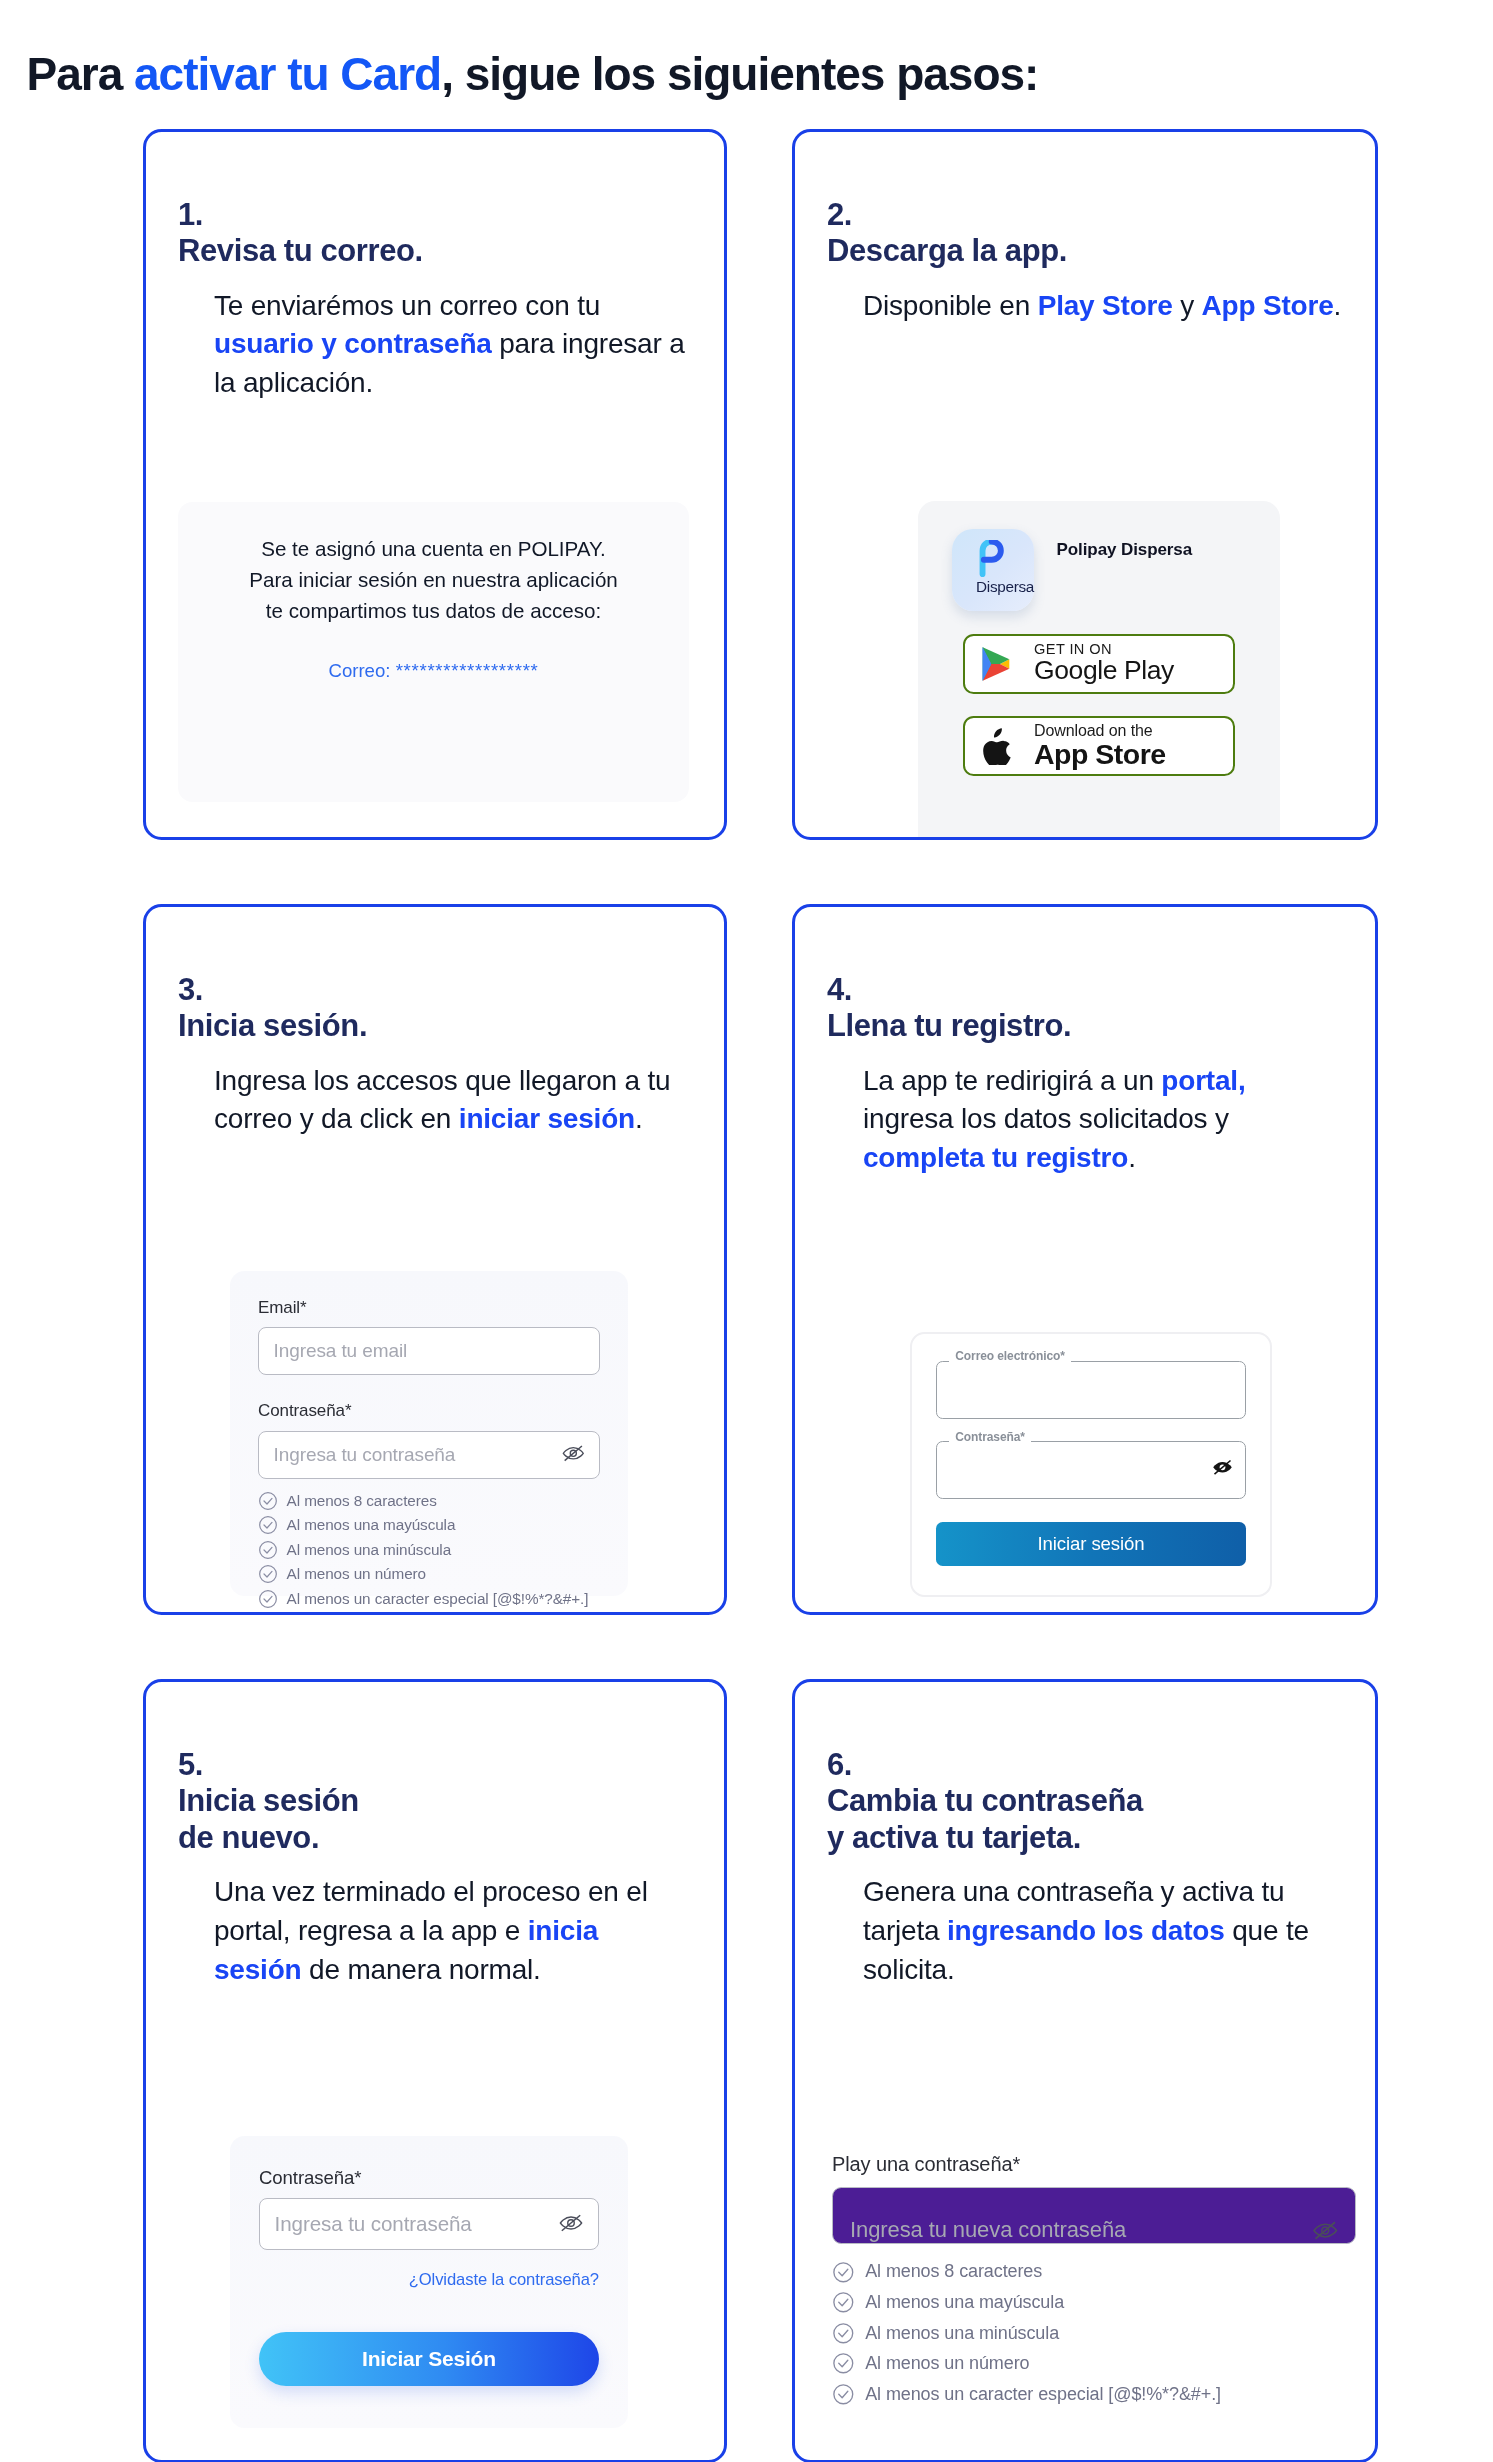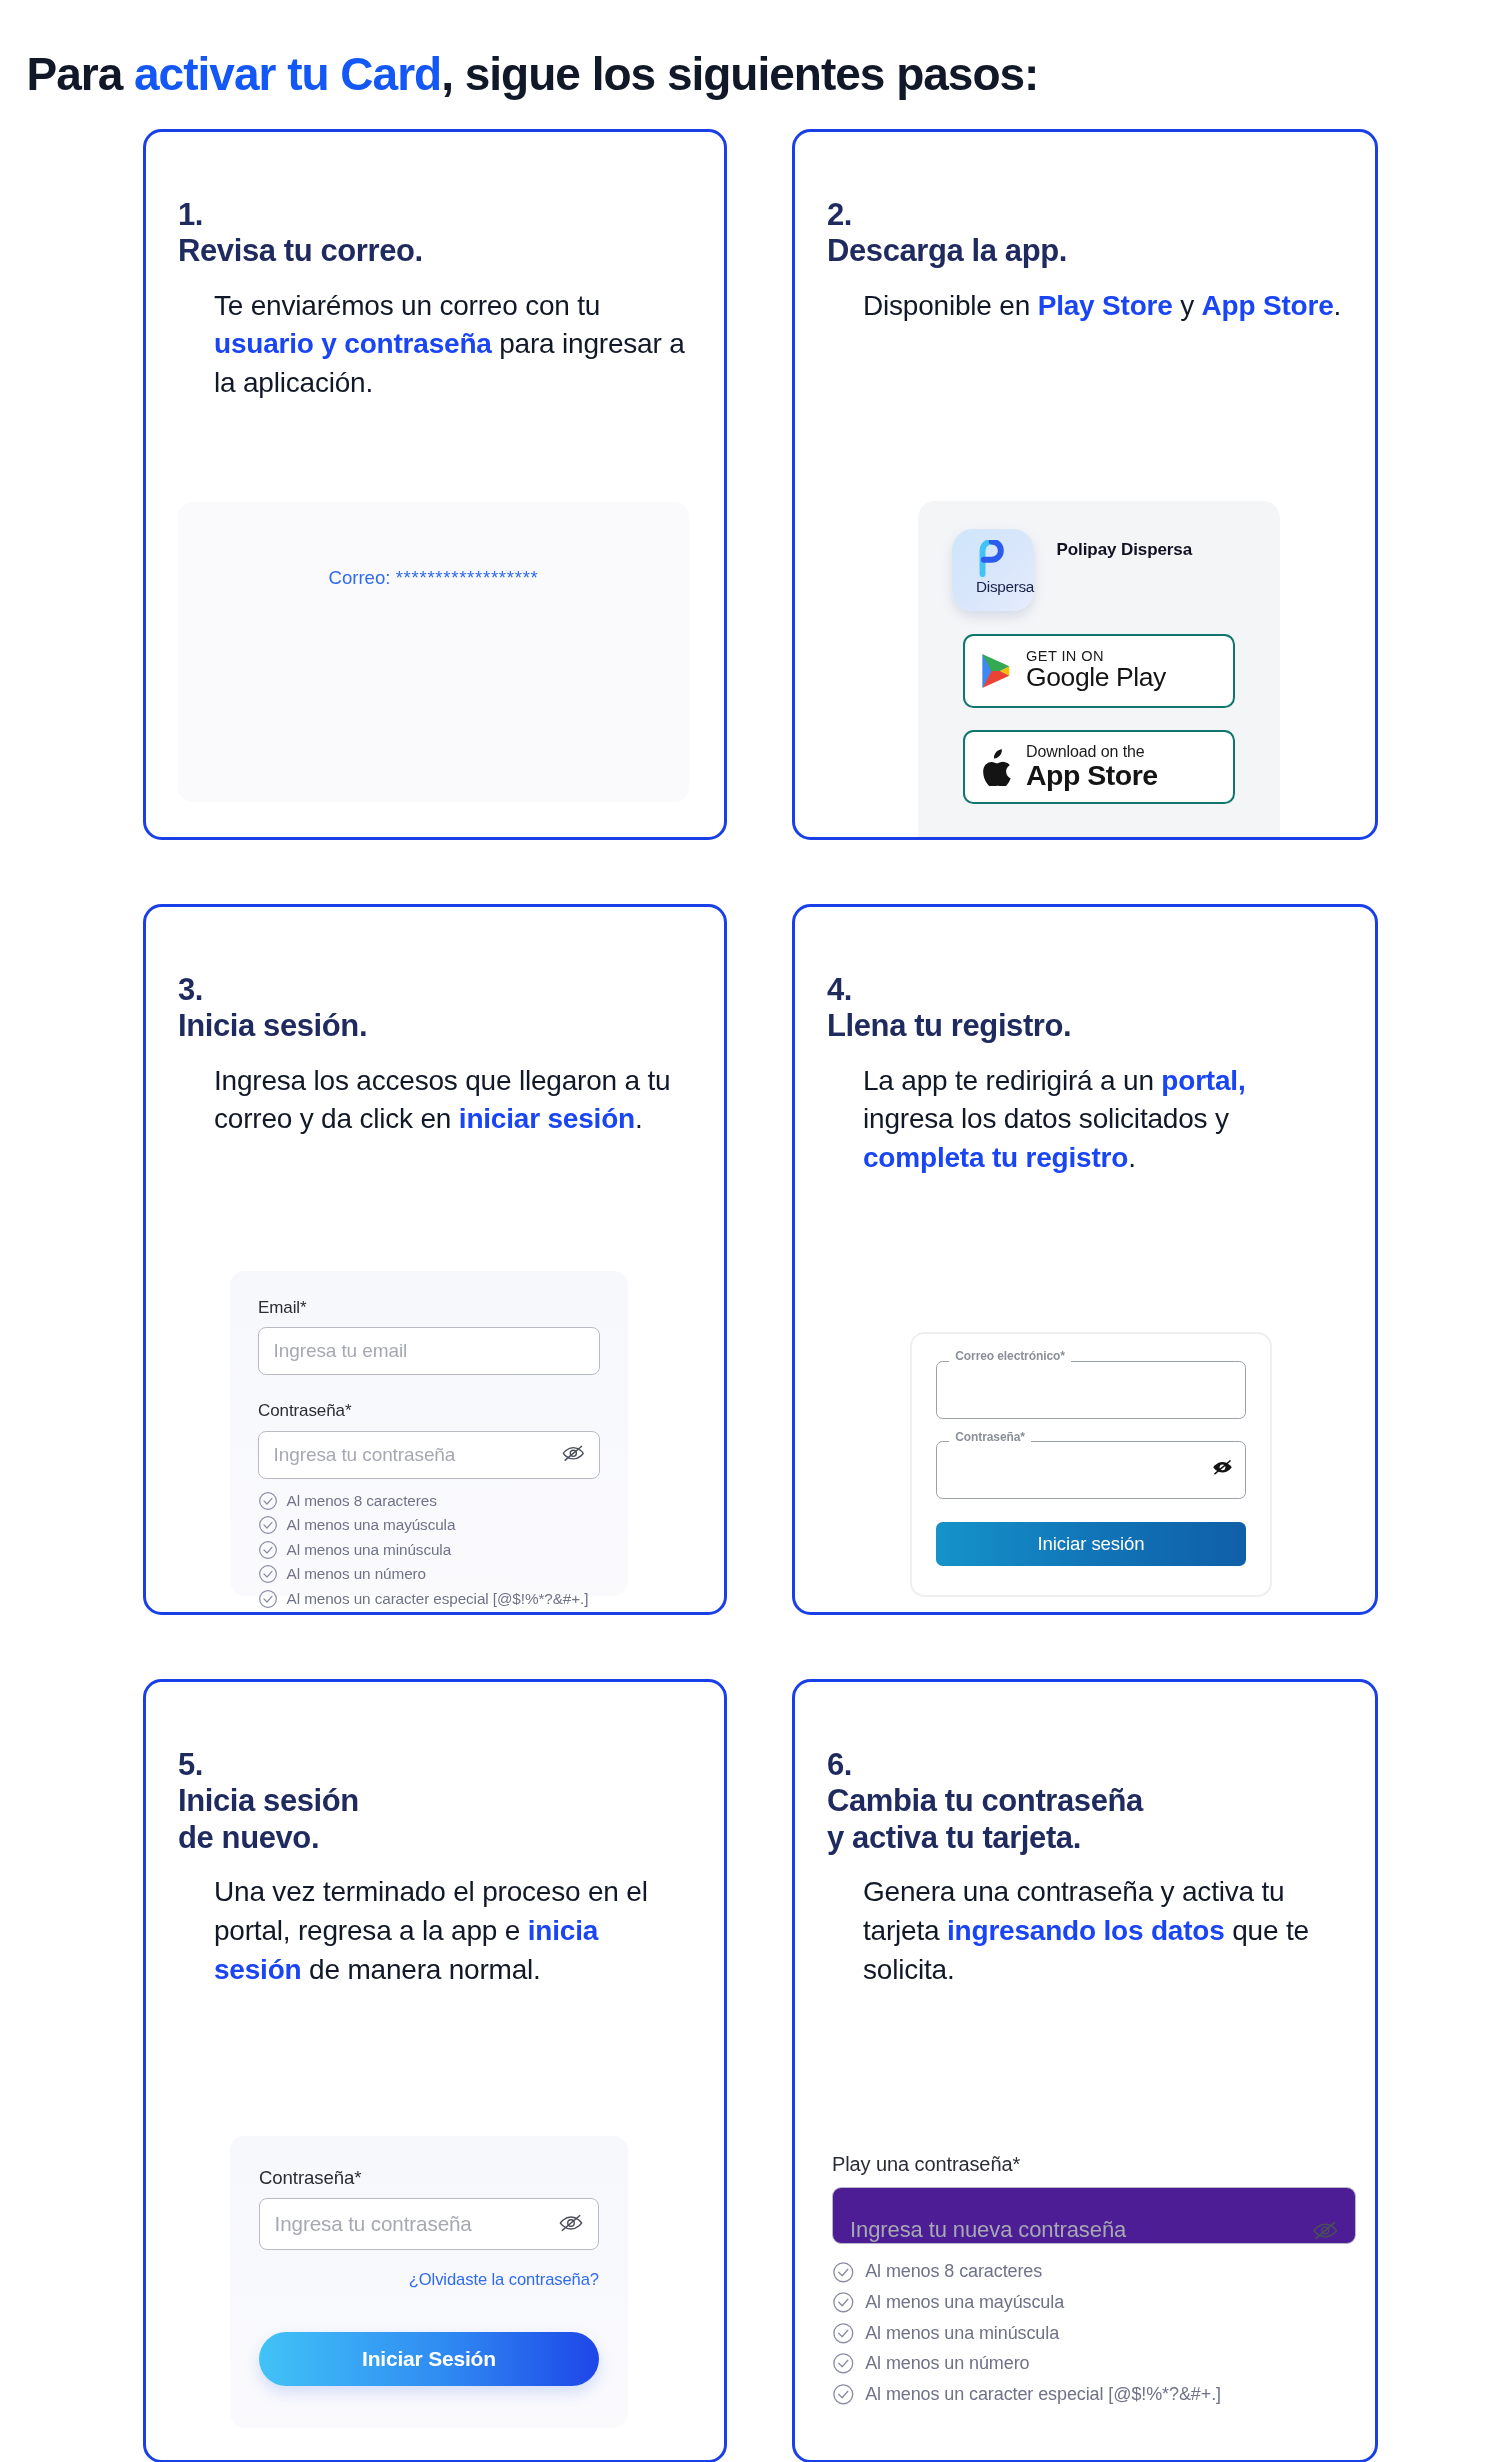--- a/index.html
+++ b/index.html
@@ -84,23 +84,23 @@
   .app-icon .name{
     position:absolute;left:0;right:0;top:49px;text-align:right;
     font-size:15.3px;color:#18214A;letter-spacing:-0.3px;
   }
   .app-title{
     margin-left:22.6px;margin-top:10.6px;
     font-size:17px;font-weight:bold;color:#0F1222;letter-spacing:-0.1px;
     white-space:nowrap;
   }
   .badge{
-    margin:22.6px auto 0 auto;width:272px;height:74px;
-    border:2px solid #0f766e;border-radius:10.6px;background:#fff;
-    display:flex;align-items:center;box-sizing:border-box;
+    margin:22.6px auto 0 auto;width:272px;height:60px;
+    border:2px solid #4d7c0f;border-radius:10.6px;background:#fff;
+    display:flex;align-items:center;box-sizing:border-box;gap:8px;
   }
   .badge .b-ico{width:61px;display:flex;justify-content:center;align-items:center;flex:none;}
   .badge .b-txt{line-height:1.05;}
   .badge .b-top{font-size:14.6px;color:#1b1b1b;letter-spacing:0.4px;}
   .badge .b-big{font-size:26.5px;color:#141414;letter-spacing:-0.4px;}
   .badge .b-top-a{font-size:16px;color:#1b1b1b;letter-spacing:-0.1px;}
   .badge .b-big-a{font-size:28.5px;color:#141414;font-weight:bold;letter-spacing:-0.5px;}
 
   
   .form-mock{
@@ -178,20 +178,21 @@
         <h2 class="step-head">
           <span>1.</span>
           <span>Revisa tu correo.</span>
         </h2>
         <p class="step-body">
           <span>Te enviarémos un correo con tu </span><span class="hl">usuario y contraseña</span><span> para ingresar a la aplicación.</span>
         </p>
       </div>
 
       <div class="email-mock">
+        <div class="body-text">Se te asignó una cuenta en POLIPAY. Para iniciar sesión en nuestra aplicación te compartimos tus datos de acceso:</div>
         <div class="email-row">
           <span>Correo:</span>
           <span class="stars">******************</span>
         </div>
       </div>
     </section>
 
     <section class="card col-r row-1">
       <div class="card-inner">
         <h2 class="step-head">

